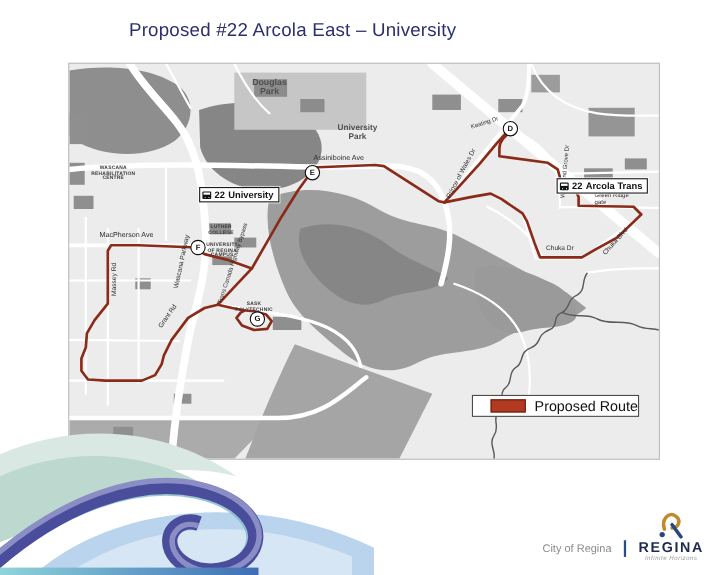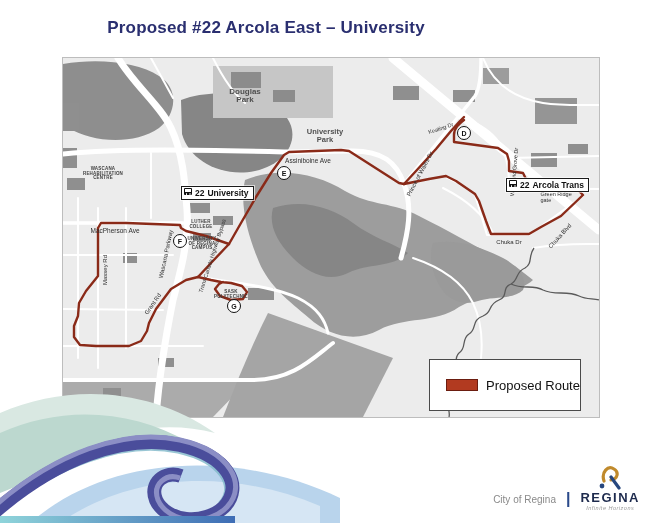--- a/index.html
+++ b/index.html
@@ -1,48 +1,48 @@
 <!DOCTYPE html>
 <html><head>
 <meta charset="utf-8">
 <style>
   html,body{margin:0;padding:0;background:#fff;width:660px;height:523px;overflow:hidden;
     font-family:"Liberation Sans",sans-serif;}
   #slide{position:relative;width:660px;height:523px;background:#fff;}
 
   
   .title{position:absolute;left:0;top:18px;width:532px;text-align:center;
-    font-size:17px;font-weight:bold;letter-spacing:.2px;}
+    font-size:17px;font-weight:normal;letter-spacing:.2px;}
 
   
   .map{position:absolute;left:62px;top:57px;width:536px;height:359px;
     background:#ececec;border:1px solid #bdbdbd;overflow:hidden;}
   .map svg.base{position:absolute;left:0;top:0;}
 
   .map-label{position:absolute;white-space:pre-line;line-height:1.05;color:#333;
     font-family:"Liberation Sans",sans-serif;pointer-events:none;}
   .map-label.street{color:#2e2e2e;}
   .map-label.area{color:#4f4f4f;font-weight:bold;text-align:center;}
   .map-label.poi{color:#3d3d3d;text-align:center;font-weight:bold;letter-spacing:.2px;}
 
   .stop{position:absolute;width:12px;height:12px;border-radius:50%;background:#fff;
     border:1.6px solid #111;transform:translate(-50%,-50%);display:flex;
     align-items:center;justify-content:center;font-size:7px;font-weight:bold;color:#111;}
 
-  .badge{position:absolute;display:inline-flex;gap:3px;background:#fff;
+  .badge{position:absolute;display:inline-flex;align-items:center;gap:3px;background:#fff;
     border:1px solid #1a1a1a;padding:1px 4px 1px 2px;font-size:8.5px;font-weight:bold;
     color:#111;box-shadow:0 0 0 1px rgba(255,255,255,.6);}
   .badge .route-num{font-size:8.5px;}
   .bus-icon{position:relative;width:8px;height:7px;background:#111;border-radius:1px;display:inline-block;}
   .bus-icon::before{content:'';position:absolute;left:1px;top:1px;width:6px;height:2.5px;background:#fff;}
   .bus-icon::after{content:'';position:absolute;left:1.5px;bottom:.5px;width:1.5px;height:1.5px;
     border-radius:50%;background:#fff;box-shadow:3.5px 0 0 #fff;}
 
   
-  .legend{position:absolute;left:366px;top:301px;width:152px;height:52px;background:#fff;
+  .legend{position:absolute;left:366px;top:301px;width:152px;height:20px;background:#fff;
     border:1px solid #4a4a4a;display:flex;align-items:center;gap:8px;padding:0 0 0 16px;box-sizing:border-box;}
   .legend .swatch{width:30px;height:10px;border:1px solid #6b1d10;}
   .legend .legend-text{font-size:13px;color:#111;font-family:"Liberation Sans",sans-serif;}
 
   
   .footer{position:absolute;right:20px;bottom:12px;display:flex;align-items:flex-end;gap:10px;}
   .city-label{font-size:10px;color:#8a8a8a;padding-bottom:6px;}
   .divider{color:#2b4a8b;font-size:16px;padding-bottom:3px;font-weight:bold;}
   .brand{display:flex;flex-direction:column;align-items:center;}
   .wordmark{font-size:13px;font-weight:bold;color:#1d2a4d;letter-spacing:1.5px;}
@@ -113,21 +113,21 @@
 
       <g id="route-group" stroke="#8a2a18" stroke-width="2.4" fill="none" stroke-linejoin="round" stroke-linecap="round">
         <path d="M401,62 C396,66 391,70 391,77 L391,84 L435,90 L444,96 L446,103 L446,113 L460,115 L463,121 L463,129 L513,130 L520,137 L498,158 L478,169 L466,176 L428,176 L423,163 L416,143 L412,136 L393,123 L383,118 L366,121 L341,126"></path>
         <path d="M341,126 L353,113 L373,91 L388,73 L397,63 L401,59"></path>
         <path d="M341,126 L336,125 L286,93 L278,92 L226,94 L221,97 L208,115 L193,139 L178,165 L166,186 L148,205 L135,219"></path>
         <path d="M166,186 L143,178 L123,173 L118,170 L117,167 L63,165 L38,165 L35,170 L35,218 L23,233 L16,245 L15,258 L11,268 L11,279 L17,287 L33,288 L66,288 L78,283 L84,273 L86,265 L93,251 L108,231 L123,222 L135,219"></path>
         <path d="M135,219 L148,222 L158,224 L168,225 L179,228 L184,234 L180,241 L168,242 L157,238 L152,231 L156,226 L160,224"></path>
       </g>
     </svg>
 
-    <div style="position:absolute;left:0;top:16px;width:536px;height:359px;">
+    <div style="position:absolute;left:0;top:0;width:536px;height:359px;">
         <span class="map-label area" style="left: 182px; top: 22px; font-size: 8px; transform: translate(-50%, -50%) rotate(0deg);">Douglas
 Park</span>
         <span class="map-label area" style="left: 262px; top: 62px; font-size: 7.5px; transform: translate(-50%, -50%) rotate(0deg);">University
 Park</span>
         <span class="map-label street" style="left: 245px; top: 87px; font-size: 6.5px; transform: translate(-50%, -50%) rotate(0deg);">Assiniboine Ave</span>
         <span class="map-label street" style="left: 52px; top: 157px; font-size: 6.5px; transform: translate(-50%, -50%) rotate(0deg);">MacPherson Ave</span>
         <span class="map-label street" style="left: 42px; top: 196px; font-size: 6px; transform: translate(-50%, -50%) rotate(-90deg);">Massey Rd</span>
         <span class="map-label street" style="left: 103px; top: 180px; font-size: 6px; transform: translate(-50%, -50%) rotate(-78deg);">Wascana Parkway</span>
         <span class="map-label street" style="left: 150px; top: 182px; font-size: 5.5px; transform: translate(-50%, -50%) rotate(-72deg);">Trans Canada Highway Bypass</span>
         <span class="map-label street" style="left: 90px; top: 230px; font-size: 6px; transform: translate(-50%, -50%) rotate(-55deg);">Grant Rd</span>

